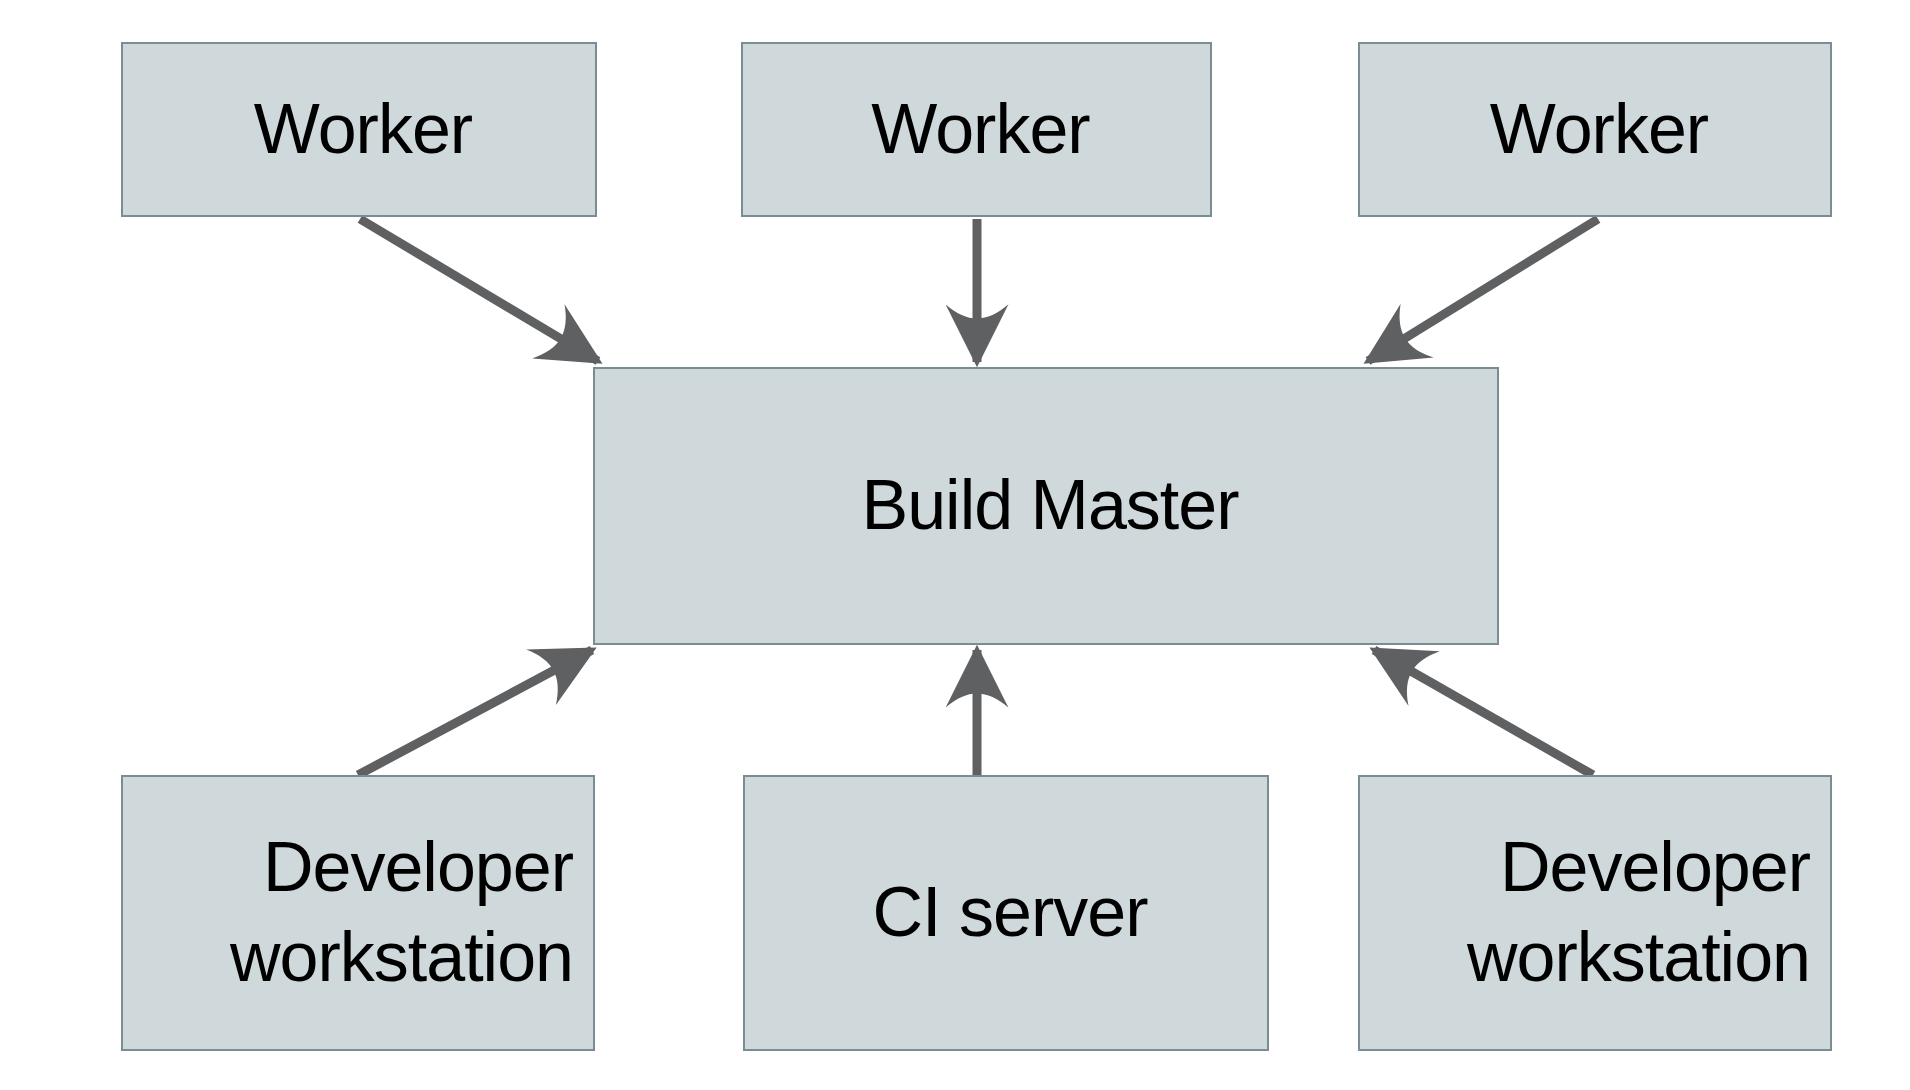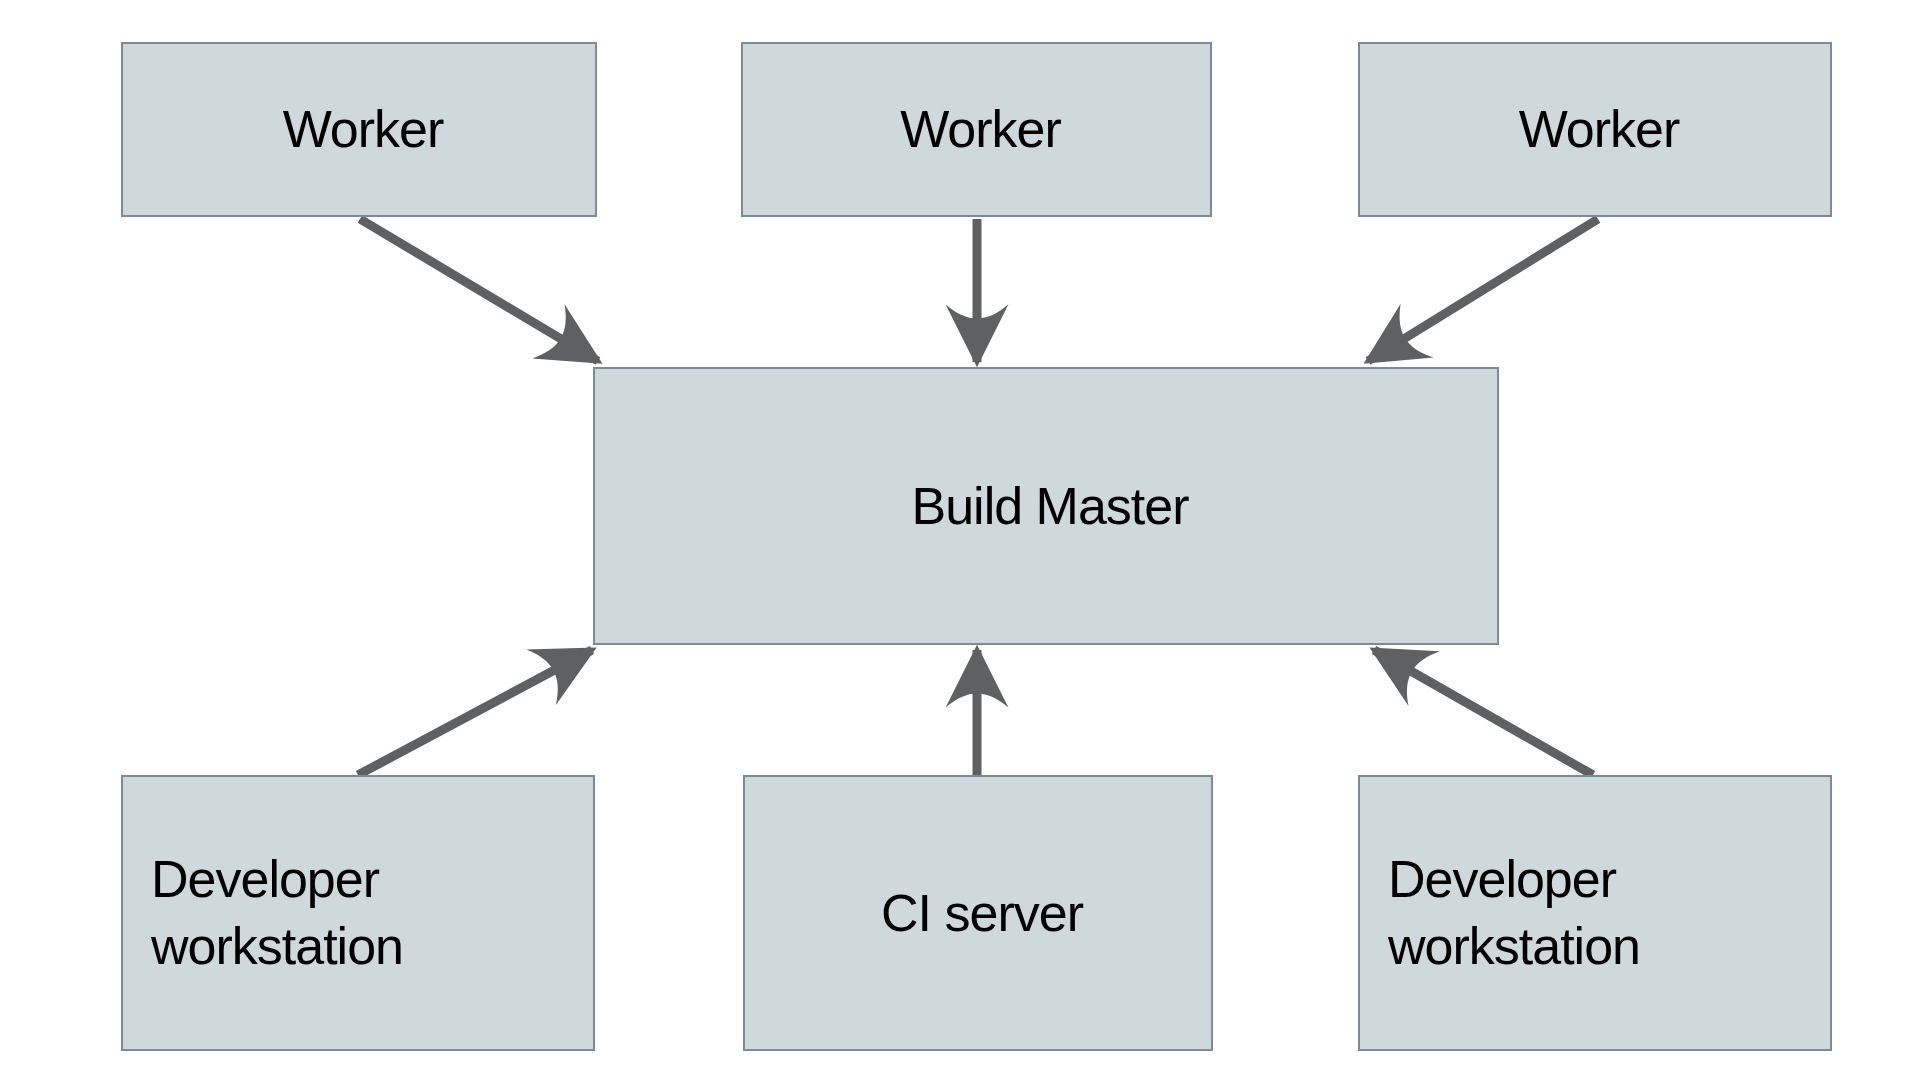--- a/index.html
+++ b/index.html
@@ -16,36 +16,36 @@
     overflow: hidden;
   }
   .node {
     position: absolute;
     box-sizing: border-box;
     background: var(--node-fill, #cfd8da);
     border: 2px solid var(--node-border, #7a8d95);
     display: flex;
     align-items: center;
     justify-content: center;
-    text-align: left;
+    text-align: right;
     color: var(--text-color, #000000);
-    font-size: 52px;
+    font-size: 70px;
     line-height: 1.28;
     letter-spacing: -1px;
     padding-left: 8px;
   }
   
   .node-worker-left    { left: 121px;  top: 42px;  width: 476px; height: 175px; }
   .node-worker-center  { left: 741px;  top: 42px;  width: 471px; height: 175px; }
   .node-worker-right   { left: 1358px; top: 42px;  width: 474px; height: 175px; }
   
   .node-build-master   { left: 593px;  top: 367px; width: 906px; height: 278px; }
   
   .node-dev-left       { left: 121px;  top: 775px; width: 474px; height: 276px; }
-  .node-ci-server      { left: 743px;  top: 775px; width: 470px; height: 276px; }
+  .node-ci-server      { left: 743px;  top: 775px; width: 526px; height: 276px; }
   .node-dev-right      { left: 1358px; top: 775px; width: 474px; height: 276px; }
 
   .node .label { display: block; padding: 0 20px; }
 
   svg.arrows {
     position: absolute;
     left: 0; top: 0;
     width: 1910px;
     height: 1090px;
     pointer-events: none;

